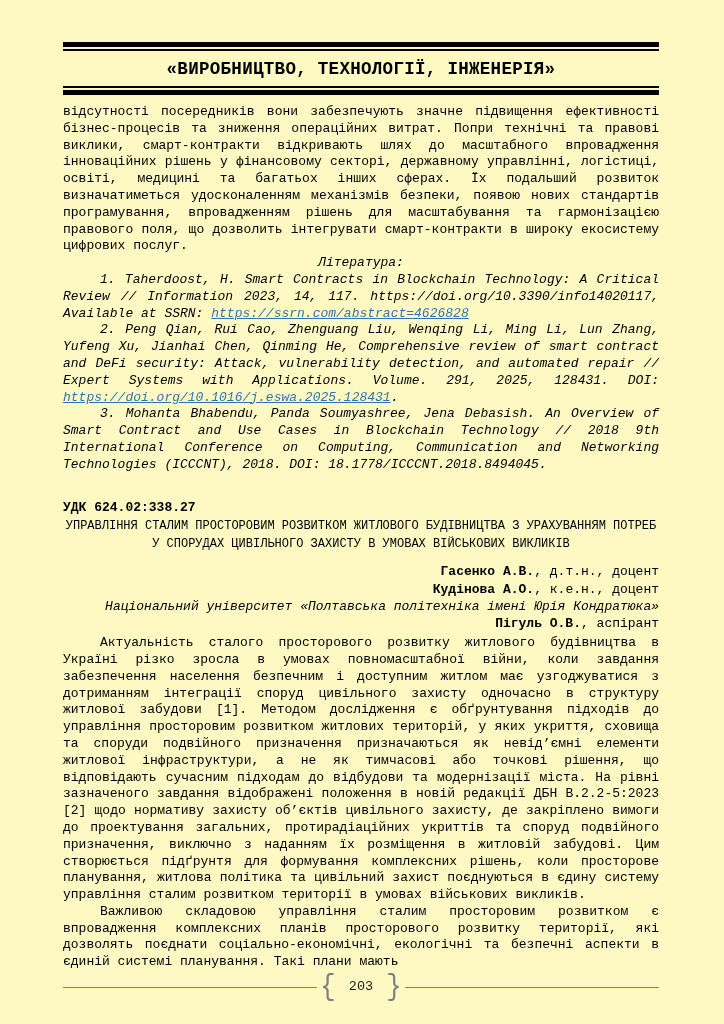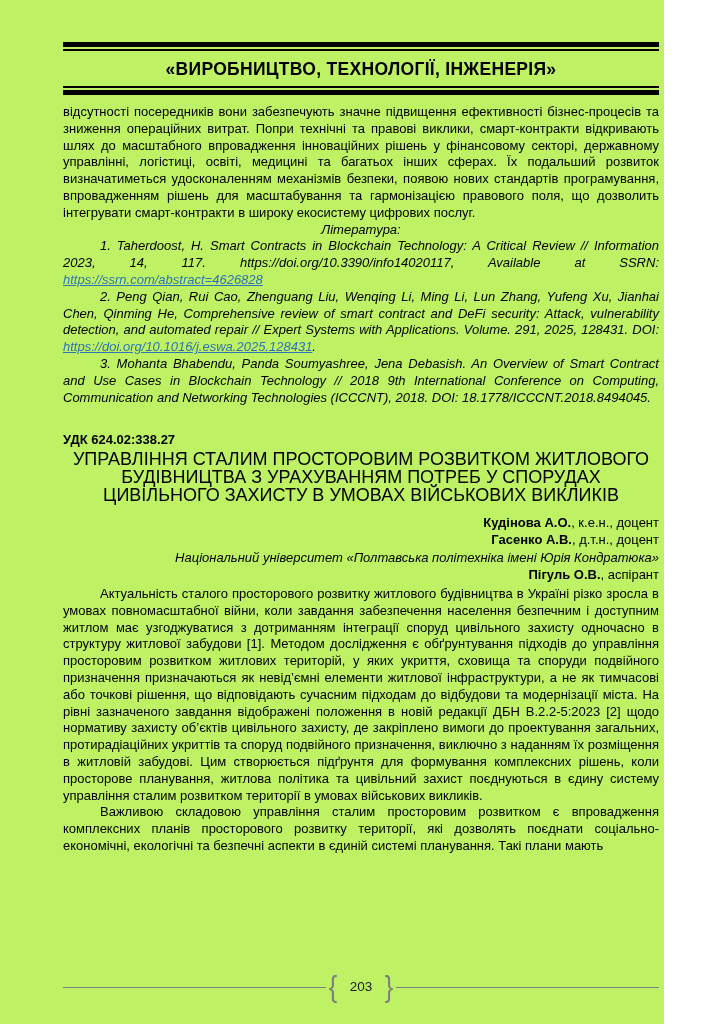--- a/index.html
+++ b/index.html
@@ -1,22 +1,22 @@
 <!DOCTYPE html>
 <html lang="uk"><head>
 <meta charset="utf-8">
 <style>
   * { margin: 0; padding: 0; box-sizing: border-box; }
   html, body { background: #ffffff; }
   .page {
     position: relative;
-    width: 664px;
+    width: 724px;
     height: 1024px;
-    background: #bef264;
-    font-family: Liberation Sans, sans-serif;
+    background: #fef9c3;
+    font-family: Liberation Mono, monospace;
     color: #000000;
     font-size: 13px;
     line-height: 16.8px;
     overflow: hidden;
   }
   .content {
     position: absolute;
     left: 63px;
     top: 42px;
     width: 596px;
@@ -51,21 +51,21 @@
   }
   .link {
     color: #2E74B5;
     text-decoration: underline;
     cursor: pointer;
   }
   .udc-block { margin-top: 26px; }
   .udc { font-weight: bold; }
   .article-title {
     text-align: center;
-    font-size: 18px;
+    font-size: 12px;
     line-height: 18px;
     margin-top: 1px;
   }
   .authors {
     margin-top: 10px;
     text-align: right;
     line-height: 17.2px;
   }
   .authors .bold { font-weight: bold; }
   .authors .it { font-style: italic; }
@@ -119,22 +119,22 @@
     <p class="ref"><span>2. Peng Qian, Rui Cao, Zhenguang Liu, Wenqing Li, Ming Li, Lun Zhang, Yufeng Xu, Jianhai Chen, Qinming He, Comprehensive review of smart contract and DeFi security: Attack, vulnerability detection, and automated repair // Expert Systems with Applications. Volume. 291, 2025, 128431. DOI: </span><span class="link">https://doi.org/10.1016/j.eswa.2025.128431</span><span>.</span></p>
 
     <p class="ref"><span>3. Mohanta Bhabendu, Panda Soumyashree, Jena Debasish. An Overview of Smart Contract and Use Cases in Blockchain Technology // 2018 9th International Conference on Computing, Communication and Networking Technologies (ICCCNT), 2018. DOI: 18.1778/ICCCNT.2018.8494045.</span></p>
 
     <div class="udc-block">
       <div class="udc">УДК 624.02:338.27</div>
       <div class="article-title">УПРАВЛІННЯ СТАЛИМ ПРОСТОРОВИМ РОЗВИТКОМ ЖИТЛОВОГО БУДІВНИЦТВА З УРАХУВАННЯМ ПОТРЕБ У СПОРУДАХ ЦИВІЛЬНОГО ЗАХИСТУ В УМОВАХ ВІЙСЬКОВИХ ВИКЛИКІВ</div>
     </div>
 
     <div class="authors">
+      <div><span class="bold">Гасенко А.В.</span><span>, д.т.н., доцент</span></div>
       <div><span class="bold">Кудінова А.О.</span><span>, к.е.н., доцент</span></div>
-      <div><span class="bold">Гасенко А.В.</span><span>, д.т.н., доцент</span></div>
       <div class="it">Національний університет «Полтавська політехніка імені Юрія Кондратюка»</div>
       <div><span class="bold">Пігуль О.В.</span><span>, аспірант</span></div>
     </div>
 
     <div class="body-text">
       <p class="just indent">Актуальність сталого просторового розвитку житлового будівництва в Україні різко зросла в умовах повномасштабної війни, коли завдання забезпечення населення безпечним і доступним житлом має узгоджуватися з дотриманням інтеграції споруд цивільного захисту одночасно в структуру житлової забудови [1]. Методом дослідження є обґрунтування підходів до управління просторовим розвитком житлових територій, у яких укриття, сховища та споруди подвійного призначення призначаються як невід’ємні елементи житлової інфраструктури, а не як тимчасові або точкові рішення, що відповідають сучасним підходам до відбудови та модернізації міста. На рівні зазначеного завдання відображені положення в новій редакції ДБН В.2.2-5:2023 [2] щодо нормативу захисту об’єктів цивільного захисту, де закріплено вимоги до проектування загальних, протирадіаційних укриттів та споруд подвійного призначення, виключно з наданням їх розміщення в житловій забудові. Цим створюється підґрунтя для формування комплексних рішень, коли просторове планування, житлова політика та цивільний захист поєднуються в єдину систему управління сталим розвитком території в умовах військових викликів.</p>
       <p class="just indent">Важливою складовою управління сталим просторовим розвитком є впровадження комплексних планів просторового розвитку території, які дозволять поєднати соціально-економічні, екологічні та безпечні аспекти в єдиній системі планування. Такі плани мають</p>
     </div>
 
   </div>

